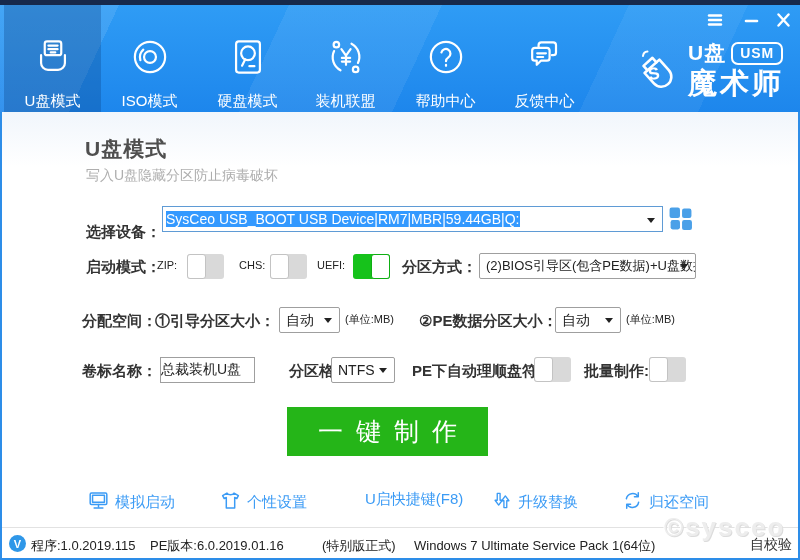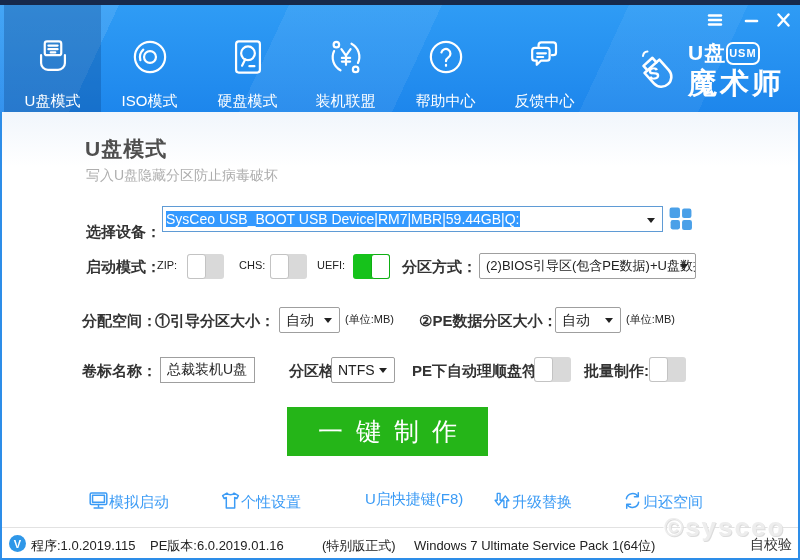--- a/index.html
+++ b/index.html
@@ -22,49 +22,49 @@
   
   .tab { position:absolute; top:0; height:107px; width:97px; display:flex; flex-direction:column; align-items:center; padding-top:30px; cursor:pointer; }
   .tab.active { background:rgba(10,62,128,0.30); }
   .tab .tlabel { margin-top:9px; color:#fff; font-size:15px; white-space:nowrap; }
 
   
   .logo { position:absolute; left:630px; top:34px; width:165px; height:66px; color:#fff; }
   .logo-icn { position:absolute; left:0; top:4px; }
   .logo-top { position:absolute; left:58px; top:0; display:flex; align-items:center; }
   .brand-top { font-size:21px; font-weight:bold; letter-spacing:1px; }
-  .brand-badge { border:2px solid #fff; border-radius:7px; font-size:11px; font-weight:bold; padding:0 1px; line-height:19px; letter-spacing:1px; }
+  .brand-badge { margin-left:5px; border:2px solid #fff; border-radius:7px; font-size:14px; font-weight:bold; padding:0 7px; line-height:19px; letter-spacing:1px; }
   .brand-bottom { position:absolute; left:58px; top:25px; font-size:29px; font-weight:bold; letter-spacing:3px; white-space:nowrap; }
 
   
   .main { position:absolute; left:2px; top:112px; width:796px; height:415px;
     background:linear-gradient(180deg,#f1f6fc 0,#ffffff 55px); }
   .page-title { position:absolute; left:83px; top:23px; font-size:21px; font-weight:bold; color:#4f4f4f; letter-spacing:1px; }
   .page-sub { position:absolute; left:84px; top:55px; font-size:14px; color:#aeaeae; }
 
   .flabel { position:absolute; font-size:15px; font-weight:bold; color:#333; white-space:nowrap; }
   .slabel { position:absolute; font-size:11px; color:#222; white-space:nowrap; }
 
   .combo { position:absolute; background:#fff; border:1px solid #5f9bd5; height:26px; line-height:25px; font-size:14px; padding-left:3px; white-space:nowrap; overflow:hidden; cursor:pointer; }
   .combo .sel { background:#3399ff; color:#fff; }
   .arrow { position:absolute; right:7px; top:11px; width:0; height:0; border-left:4px solid transparent; border-right:4px solid transparent; border-top:5px solid #222; }
   .dd { position:absolute; background:#fff; border:1px solid #9f9f9f; border-radius:2px; height:26px; line-height:24px; font-size:14px; color:#222; padding-left:6px; white-space:nowrap; overflow:hidden; cursor:pointer; }
   .dd .arrow { top:10px; }
-  .txt { position:absolute; background:#fff; border:1px solid #9f9f9f; height:26px; font-size:14px; color:#222; padding-left:6px; width:95px; }
+  .txt { position:absolute; background:#fff; border:1px solid #9f9f9f; height:26px; font-size:14px; color:#222; width:95px; }
 
   .toggle { position:absolute; width:37px; height:25px; border-radius:3px; cursor:pointer; }
   .toggle.off { background:#d9d9d9; }
   .toggle.on  { background:#16c21b; }
   .knob { position:absolute; top:0; width:19px; height:25px; background:#fff; border-radius:3px; }
   .toggle.off .knob { left:0; border:1px solid #c3c3c3; }
   .toggle.on  .knob { right:0; border:1px solid #0fae14; }
 
   .make-btn { position:absolute; left:285px; top:295px; width:201px; height:49px; background:#25b518; color:#fff; border:none; font-size:25px; letter-spacing:13px; padding-left:13px; cursor:pointer; }
 
-  .flink { position:absolute; top:378px; display:flex; align-items:center; color:#3b9bf5; font-size:15px; cursor:pointer; white-space:nowrap; }
+  .flink { position:absolute; top:378px; display:flex; align-items:center; gap:6px; color:#3b9bf5; font-size:15px; cursor:pointer; white-space:nowrap; }
 
   
   .statusbar { position:absolute; left:2px; top:527px; width:796px; height:31px; background:#fff; border-top:1px solid #e2e2e2; font-size:13px; color:#222; }
   .vbadge { position:absolute; left:7px; top:7px; width:17px; height:17px; border-radius:50%; background:#2f97e8; color:#fff; font-size:11px; font-weight:bold; display:flex; align-items:center; justify-content:center; }
   .st { position:absolute; top:9px; white-space:nowrap; }
   .watermark { position:absolute; left:664px; top:512px; font-size:26px; font-weight:bold; letter-spacing:2px; color:#ededed; text-shadow:1px 1px 0 #dcdcdc, -1px -1px 0 #ffffff; z-index:1; pointer-events:none; }
   .selfcheck { position:absolute; right:8px; top:536px; font-size:14px; color:#333; z-index:2; }
 </style>
 </head>
 <body>

